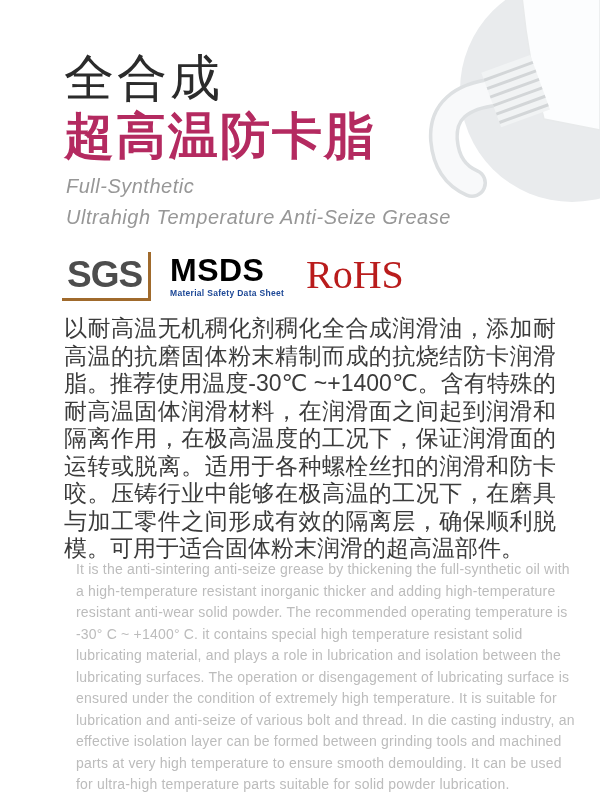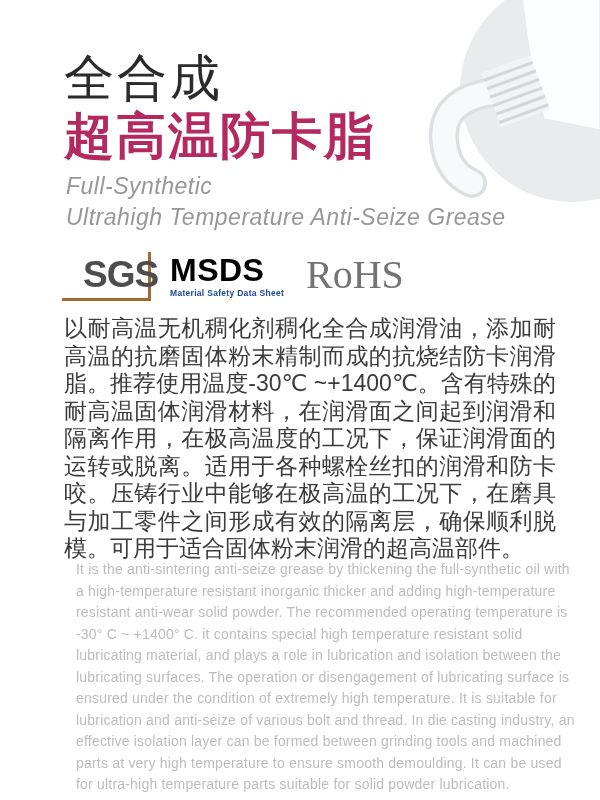--- a/index.html
+++ b/index.html
@@ -6,32 +6,32 @@
   .page{
     position:relative;width:600px;height:800px;background:#ffffff;
     overflow:hidden;font-family:"Liberation Sans","DejaVu Sans",sans-serif;
   }
   
   .product-img{position:absolute;left:338px;top:0;width:262px;height:212px;}
   
   .title-cn{position:absolute;left:64px;top:50px;margin:0;font-weight:normal;}
   .title-line1{display:block;font-size:50px;line-height:57px;font-weight:500;color:#2b2b2b;letter-spacing:3px;}
   .title-line2{display:block;font-size:50px;line-height:58px;font-weight:800;color:#b42a60;letter-spacing:2px;}
-  .subtitle{position:absolute;left:66px;top:171px;font-style:italic;color:#979797;font-size:23px;line-height:31px;letter-spacing:0.5px;}
+  .subtitle{position:absolute;left:66px;top:171px;font-style:italic;color:#979797;font-size:20px;line-height:31px;letter-spacing:0.5px;}
   
   .certs{position:absolute;left:62px;top:250px;width:340px;height:58px;}
   .sgs{position:absolute;left:0;top:2px;width:92px;height:52px;}
-  .sgs-text{position:absolute;left:21px;top:0;font-size:37px;font-weight:800;color:#4d4d4d;letter-spacing:-1px;line-height:45px;}
+  .sgs-text{position:absolute;left:5px;top:0;font-size:37px;font-weight:800;color:#4d4d4d;letter-spacing:-1px;line-height:45px;}
   .sgs-hline{position:absolute;left:0;top:46px;width:88px;height:3px;background:#a06a2c;}
   .sgs-vline{position:absolute;left:86px;top:0;width:3px;height:49px;background:#a06a2c;}
   .msds{position:absolute;left:108px;top:3px;}
   .msds-text{display:block;font-size:32px;font-weight:800;color:#000000;line-height:34px;letter-spacing:0.5px;}
   .msds-sub{display:block;font-size:8.5px;font-weight:700;color:#1c4796;letter-spacing:0.3px;margin-top:1px;white-space:nowrap;}
   .rohs{position:absolute;left:244px;top:2px;}
-  .rohs-text{font-family:"Liberation Serif","DejaVu Serif",serif;font-size:40px;color:#737373;line-height:46px;text-align:right;}
+  .rohs-text{font-family:"Liberation Serif","DejaVu Serif",serif;font-size:40px;color:#b91c1c;line-height:46px;text-align:right;}
   
   .desc-cn{
     position:absolute;left:64px;top:315px;width:492px;margin:0;
     font-size:23px;line-height:27.5px;color:#3b3b3b;font-weight:500;
     text-align:justify;
   }
   .desc-en{
     position:absolute;left:64px;top:547px;width:502px;margin:12px;
     font-size:14px;line-height:21.5px;color:#bcbcbc;letter-spacing:0.2px;
   }

